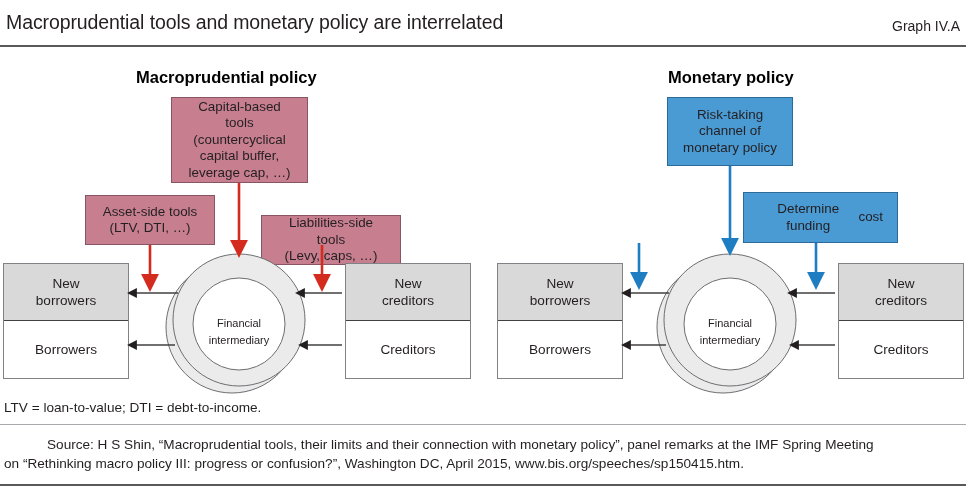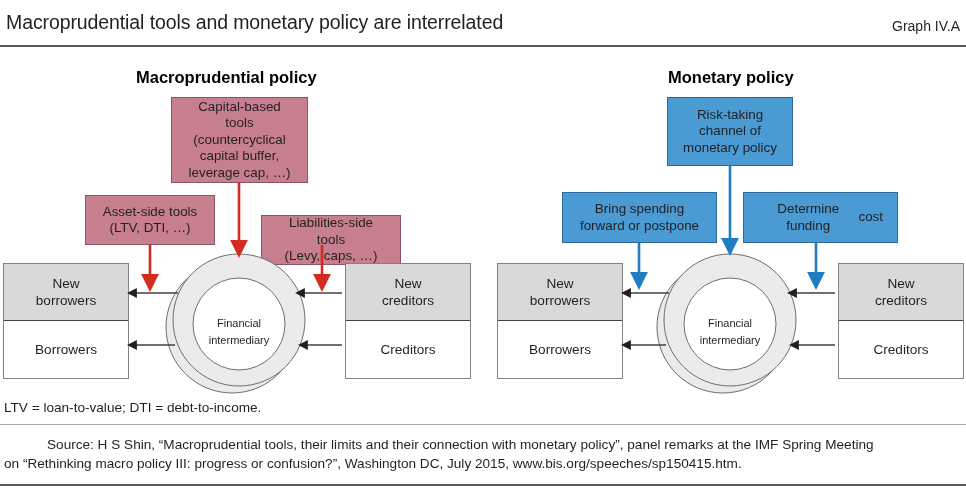--- a/index.html
+++ b/index.html
@@ -163,24 +163,20 @@
     <span>Liabilities-side tools</span>
     <span>(Levy, caps, …)</span>
   </div>
 
   <div class="tbox blue" style="left:667px;top:97px;width:126px;height:69px;flex-direction:column;">
     <span>Risk-taking</span>
     <span>channel of</span>
     <span>monetary policy</span>
   </div>
 
-  <div class="tbox blue" style="left:562px;top:192px;width:155px;height:51px;flex-direction:column;">
-    <span>Bring spending</span>
-    <span>forward or postpone</span>
-  </div>
 
   <div class="tbox blue" style="left:743px;top:192px;width:155px;height:51px;">
     <span>Determine funding</span>
     <span>cost</span>
   </div>
 
   <div class="ledger" style="left:3px;top:263px;width:126px;height:116px;">
     <div class="cell top" style="flex-direction:column;">
       <span>New</span>
       <span>borrowers</span>
@@ -272,15 +268,15 @@
     <div>Financial</div>
     <div>intermediary</div>
   </div>
   <div class="circ-label" style="left:670px;top:315px;">
     <div>Financial</div>
     <div>intermediary</div>
   </div>
 
   <div class="fn" style="left:4px;top:399px;">LTV = loan-to-value; DTI = debt-to-income.</div>
   <div class="fn" style="left:15px;top:436px;margin-left:32px;">Source: H S Shin, “Macroprudential tools, their limits and their connection with monetary policy”, panel remarks at the IMF Spring Meeting</div>
-  <div class="fn" style="left:4px;top:455px;">on “Rethinking macro policy III: progress or confusion?”, Washington DC, July 2015, www.bis.org/speeches/sp150415.htm.</div>
+  <div class="fn" style="left:4px;top:455px;">on “Rethinking macro policy III: progress or confusion?”, Washington DC, April 2015, www.bis.org/speeches/sp150415.htm.</div>
 
 </div>
 
 </body></html>

